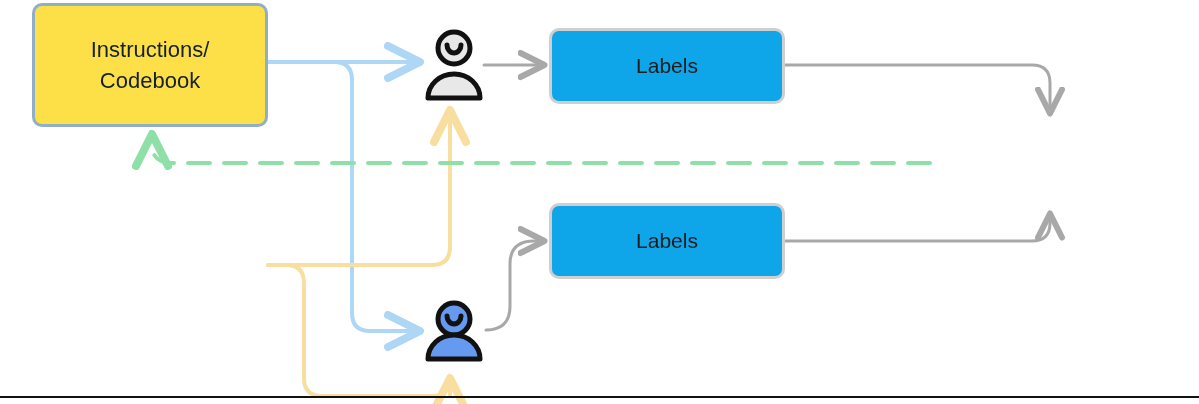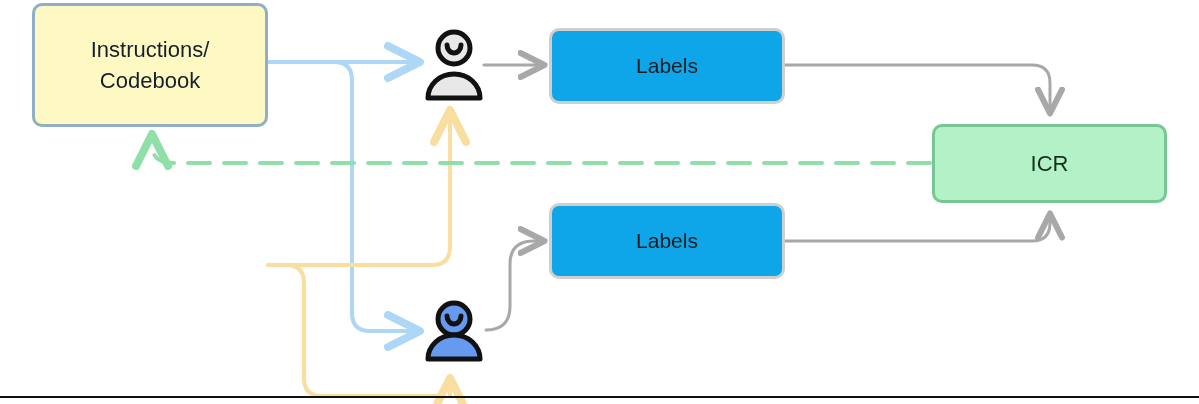--- a/index.html
+++ b/index.html
@@ -35,21 +35,21 @@
   }
   .node-label {
     line-height: 1.42;
     white-space: pre-line;
   }
   .node-blue {
     left: 32px;
     top: 3px;
     width: 236px;
     height: 124px;
-    background: #fef9c3;
+    background: #fde047;
     border: 3px solid #8fafc6;
     color: #16202b;
     font-size: 22px;
   }
   .node-yellow {
     left: 32px;
     top: 203px;
     width: 236px;
     height: 124px;
     background: #fbe29b;
@@ -151,18 +151,15 @@
 
 
   <div class="node node-label-box label-top">
     <span class="node-label">Labels</span>
   </div>
 
   <div class="node node-label-box label-bottom">
     <span class="node-label">Labels</span>
   </div>
 
-  <div class="node node-green">
-    <span class="node-label">ICR</span>
-  </div>
 
   <div class="bottom-rule"></div>
 </div>
 
 </body></html>

